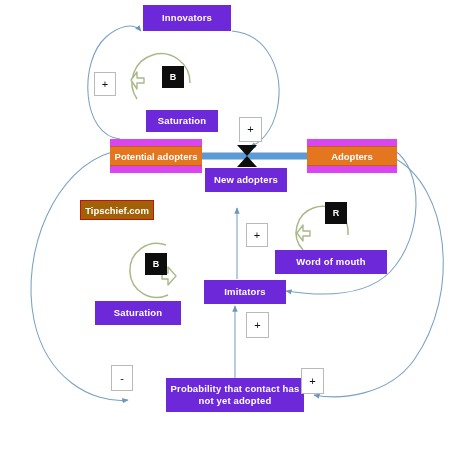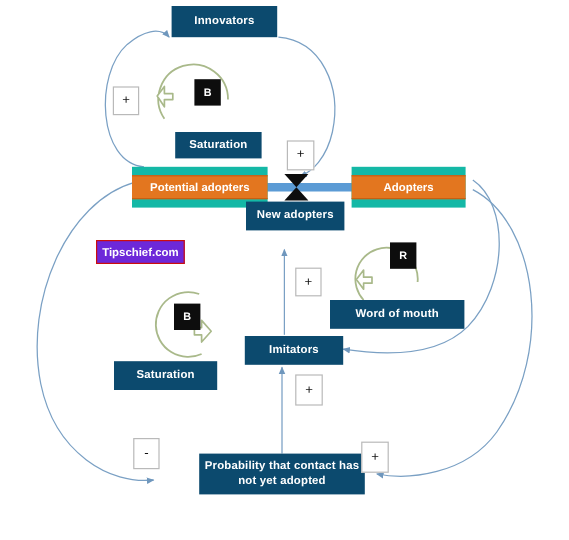--- a/index.html
+++ b/index.html
@@ -19,21 +19,21 @@
     position: absolute;
     left: 0;
     top: 0;
     width: 474px;
     height: 450px;
   }
 
   
   .var-box {
     position: absolute;
-    background: #0c4a6e;
+    background: #6d28d9;
     color: #ffffff;
     font-size: 9.5px;
     font-weight: bold;
     letter-spacing: .15px;
     display: flex;
     align-items: center;
     justify-content: center;
     text-align: center;
     line-height: 1.25;
     box-sizing: border-box;
@@ -65,27 +65,26 @@
     display: flex;
     align-items: center;
     justify-content: center;
     line-height: 1;
     z-index: 7;
   }
 
   
   .stock {
     position: absolute;
-    background: #14b8a6;
+    background: #d946ef;
     border: 0;
     z-index: 5;
     display: flex;
     align-items: center;
     justify-content: center;
-    padding-left: 21px;
   }
   .stock .band {
     position: absolute;
     left: 0;
     right: 0;
     top: 50%;
     transform: translateY(-50%);
     height: 18px;
     background: #e3761f;
     border-top: 1px solid #c75f12;
@@ -97,21 +96,21 @@
   .stock .band span {
     color: #ffffff;
     font-size: 9.5px;
     font-weight: bold;
     white-space: nowrap;
   }
 
   
   .watermark {
     position: absolute;
-    background: #6d28d9;
+    background: #a16207;
     border: 1px solid #cc0d0d;
     color: #ffffff;
     font-size: 9.5px;
     font-weight: bold;
     display: flex;
     align-items: center;
     justify-content: center;
     z-index: 8;
   }
 
@@ -178,21 +177,21 @@
     <path d="M1,1 L21,1 L11,12 z" fill="#0d0d0d"></path>
     <path d="M1,23 L21,23 L11,12 z" fill="#0d0d0d"></path>
   </svg>
 
   <div class="stock" style="left:110px; top:139px; width:92px; height:34px;">
     <div class="band">
       <span>Potential adopters</span>
     </div>
   </div>
 
-  <div class="stock" style="left:293px; top:139px; width:74px; height:34px;">
+  <div class="stock" style="left:307px; top:139px; width:90px; height:34px;">
     <div class="band">
       <span>Adopters</span>
     </div>
   </div>
 
   <div class="var-box" style="left:143px; top:5px; width:88px; height:26px;">Innovators</div>
 
   <div class="var-box" style="left:146px; top:110px; width:72px; height:22px;">Saturation</div>
 
   <div class="var-box" style="left:205px; top:168px; width:82px; height:24px;">New adopters</div>

